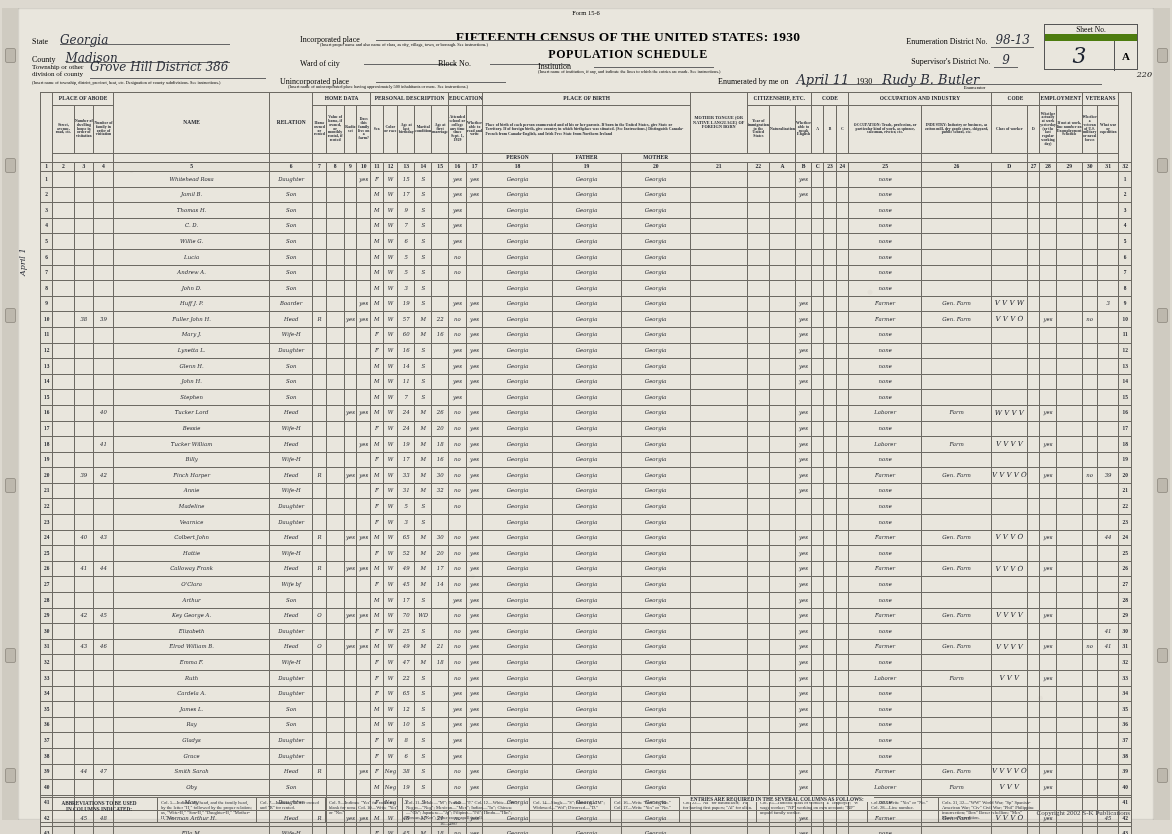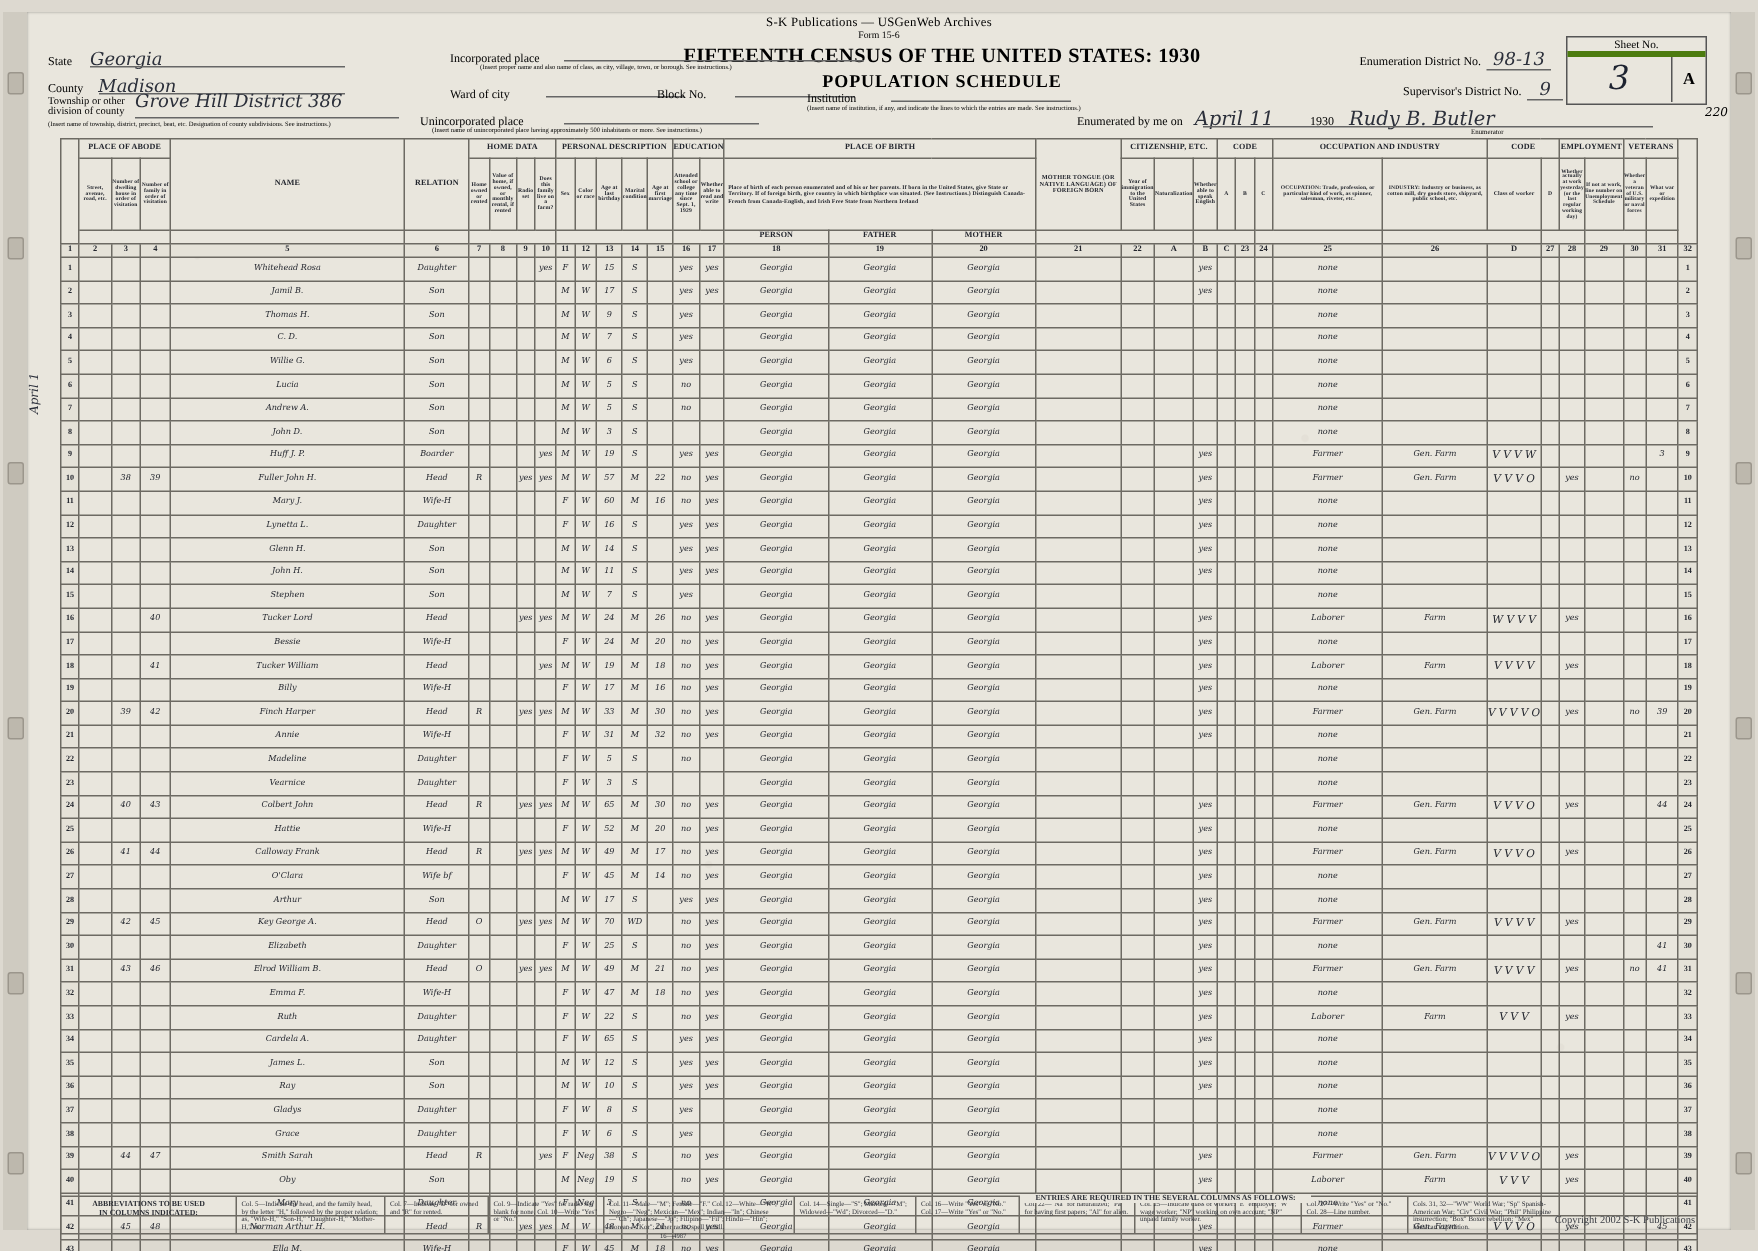--- a/index.html
+++ b/index.html
@@ -76,21 +76,20 @@
     <div class="punch" style="top:300px"></div>
       <div class="punch" style="top:470px"></div>
     <div class="punch" style="top:640px"></div>
       <div class="punch" style="top:760px"></div>
   </div>
 
   <div id="sheet">
     <div class="noise"></div>
 
     <div class="hdr">
-      <div class="ctr t-small" style="margin-top:1px">S-K Publications  —  USGenWeb Archives</div>
       <div class="ctr t-tiny" style="margin-top:1px">Form 15-6</div>
 
       <div style="position:absolute;left:350px;top:20px;width:520px;" class="ctr">
         <div class="t-title" style="margin-top:1px">FIFTEENTH CENSUS OF THE UNITED STATES: 1930</div>
         <div class="t-pop" style="margin-top:2px">POPULATION SCHEDULE</div>
       </div>
 
       <div style="position:absolute;left:14px;top:22px;">
         <span class="lbl">State</span>
         <span class="hw" style="font-size:12px;margin-left:8px;">Georgia</span>
@@ -130,36 +129,36 @@
       <div style="position:absolute;left:520px;top:47px;">
         <span class="lbl">Institution</span>
         <div style="position:absolute;left:56px;top:12px;width:120px;border-bottom:1px solid #666;"></div>
         <div class="t-tiny" style="position:absolute;left:0px;top:14px;width:300px;font-size:4.4px;">(Insert name of institution, if any, and indicate the lines to which the entries are made. See instructions.)</div>
       </div>
 
       <div style="position:absolute;right:120px;top:22px;text-align:right;">
         <span class="lbl">Enumeration District No.</span>
         <span class="hw" style="font-size:12px;border-bottom:1px solid #666;padding:0 4px;">98-13</span>
       </div>
-      <div style="position:absolute;right:112px;top:42px;text-align:right;">
+      <div style="position:absolute;right:136px;top:42px;text-align:right;">
         <span class="lbl">Supervisor's District No.</span>
         <span class="hw" style="font-size:12px;border-bottom:1px solid #666;padding:0 8px;">9</span>
       </div>
       <div style="position:absolute;right:16px;top:16px;width:92px;border:1px solid #555;height:44px;">
-        <div class="lbl ctr" style="font-size:7.5px;border-bottom:4px solid #4d7c0f;">Sheet No.</div>
+        <div class="lbl ctr" style="font-size:7.5px;border-bottom:7px solid #4d7c0f;">Sheet No.</div>
         <div style="display:flex;height:30px;">
           <div class="hwb" style="flex:1;font-size:22px;text-align:center;line-height:30px;">3</div>
           <div style="width:22px;border-left:1px solid #555;font-size:11px;text-align:center;line-height:30px;font-weight:bold;">A</div>
         </div>
       </div>
 
       <div style="position:absolute;left:700px;top:62px;">
         <span class="lbl">Enumerated by me on</span>
         <span class="hw" style="font-size:13px;margin-left:4px;">April 11</span>
-        <span class="lbl" style="margin-left:20px;">1930</span>
+        <span class="lbl" style="margin-left:3px;">1930</span>
         <span class="hw" style="font-size:13px;margin-left:6px;">Rudy B. Butler</span>
         <div style="position:absolute;left:84px;top:14px;width:300px;border-bottom:1px solid #666;"></div>
         <div class="t-tiny" style="position:absolute;right:-6px;top:15px;font-size:4.6px;">Enumerator</div>
       </div>
 
       <div class="rightnum">220</div>
     </div>
 
     <div class="leftmark">April 1</div>
 

